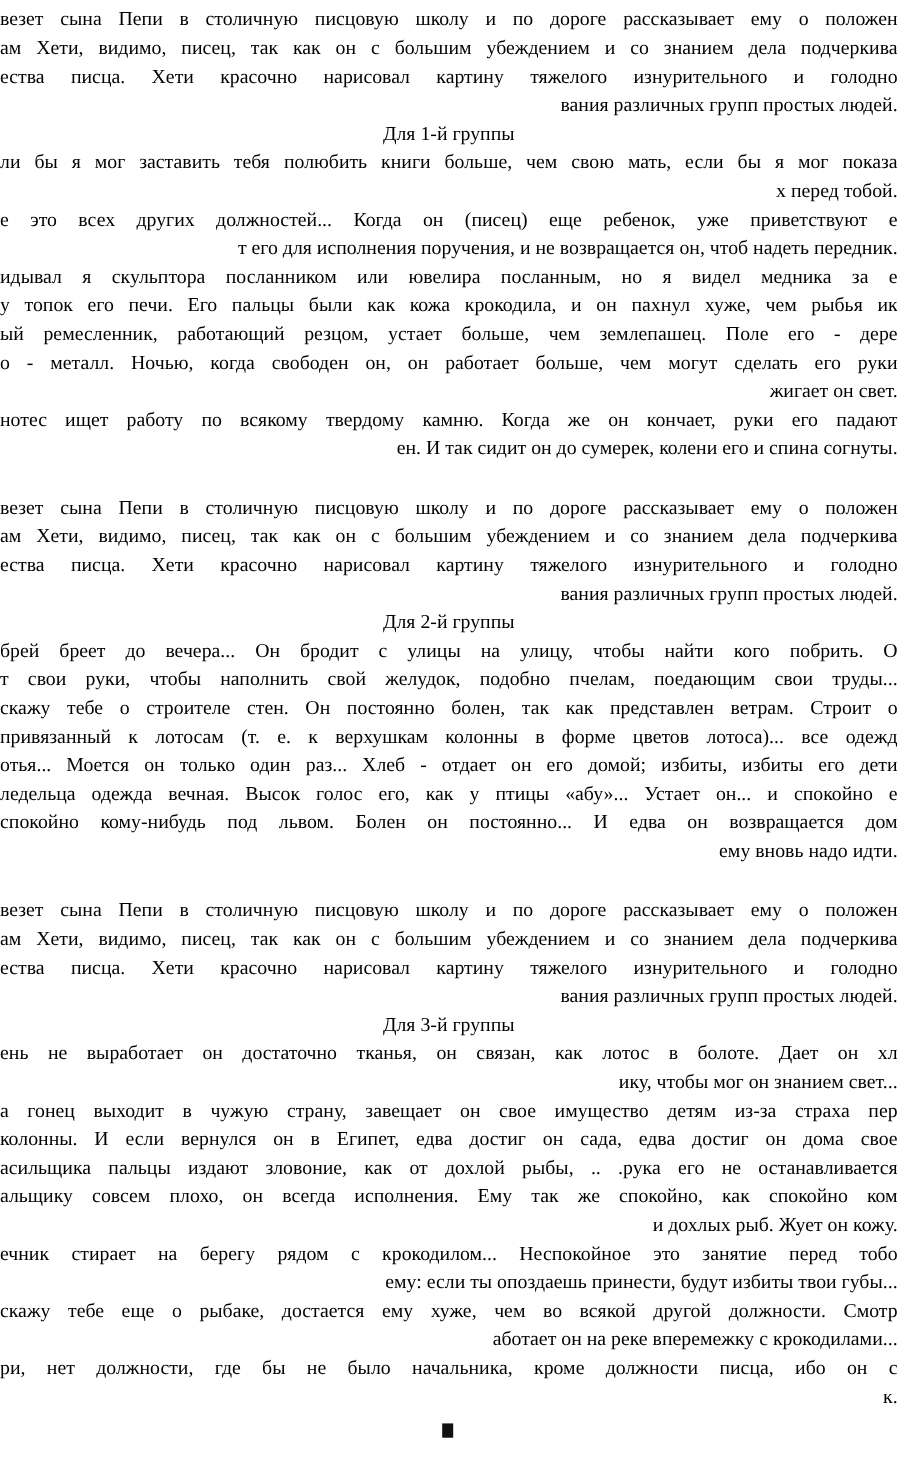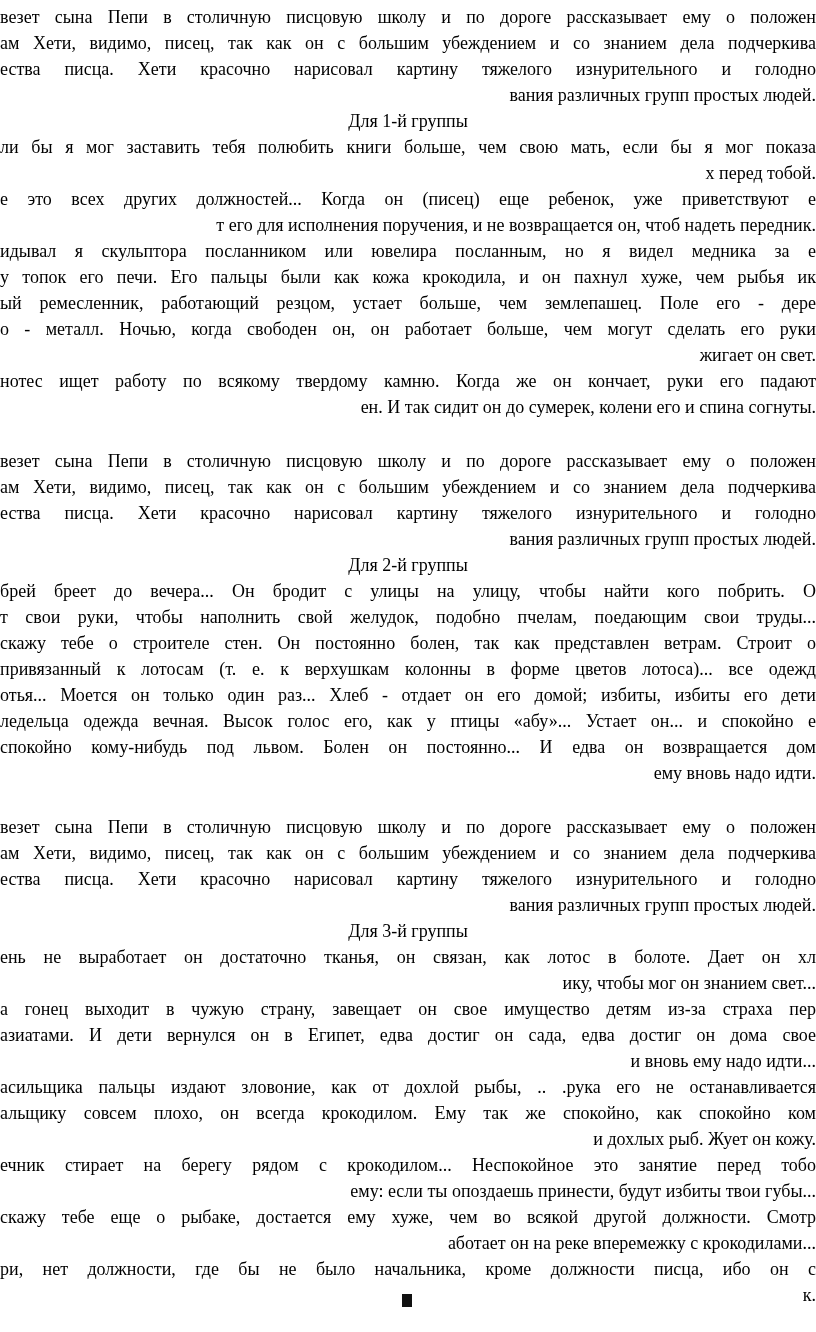--- a/index.html
+++ b/index.html
@@ -92,24 +92,23 @@
     </section>
     <section class="section">
       <div class="line just">везет сына Пепи в столичную писцовую школу и по дороге рассказывает ему о положен</div>
       <div class="line just">ам Хети, видимо, писец, так как он с большим убеждением и со знанием дела подчеркива</div>
       <div class="line just">ества писца. Хети красочно нарисовал картину тяжелого изнурительного и голодно</div>
       <div class="line">вания различных групп простых людей.</div>
       <div class="heading">Для 3-й группы</div>
       <div class="line just">ень не выработает он достаточно тканья, он связан, как лотос в болоте. Дает он хл</div>
       <div class="line">ику, чтобы мог он знанием свет...</div>
       <div class="line just">а гонец выходит в чужую страну, завещает он свое имущество детям из-за страха пер</div>
-      <div class="line just">азиатами. И дети вернулся он в Египет, едва достиг он сада, едва достиг он дома свое</div>
-      <div class="line">и вновь ему надо идти...</div>
+      <div class="line just">колонны. И если вернулся он в Египет, едва достиг он сада, едва достиг он дома свое</div>
       <div class="line just">асильщика пальцы издают зловоние, как от дохлой рыбы, .. .рука его не останавливается</div>
-      <div class="line just">альщику совсем плохо, он всегда крокодилом. Ему так же спокойно, как спокойно ком</div>
+      <div class="line just">альщику совсем плохо, он всегда исполнения. Ему так же спокойно, как спокойно ком</div>
       <div class="line">и дохлых рыб. Жует он кожу.</div>
       <div class="line just">ечник стирает на берегу рядом с крокодилом... Неспокойное это занятие перед тобо</div>
       <div class="line">ему: если ты опоздаешь принести, будут избиты твои губы...</div>
       <div class="line just">скажу тебе еще о рыбаке, достается ему хуже, чем во всякой другой должности. Смотр</div>
       <div class="line">аботает он на реке вперемежку с крокодилами...</div>
       <div class="line just">ри, нет должности, где бы не было начальника, кроме должности писца, ибо он с</div>
       <div class="line">к.</div>
     </section>
   </main>
 

